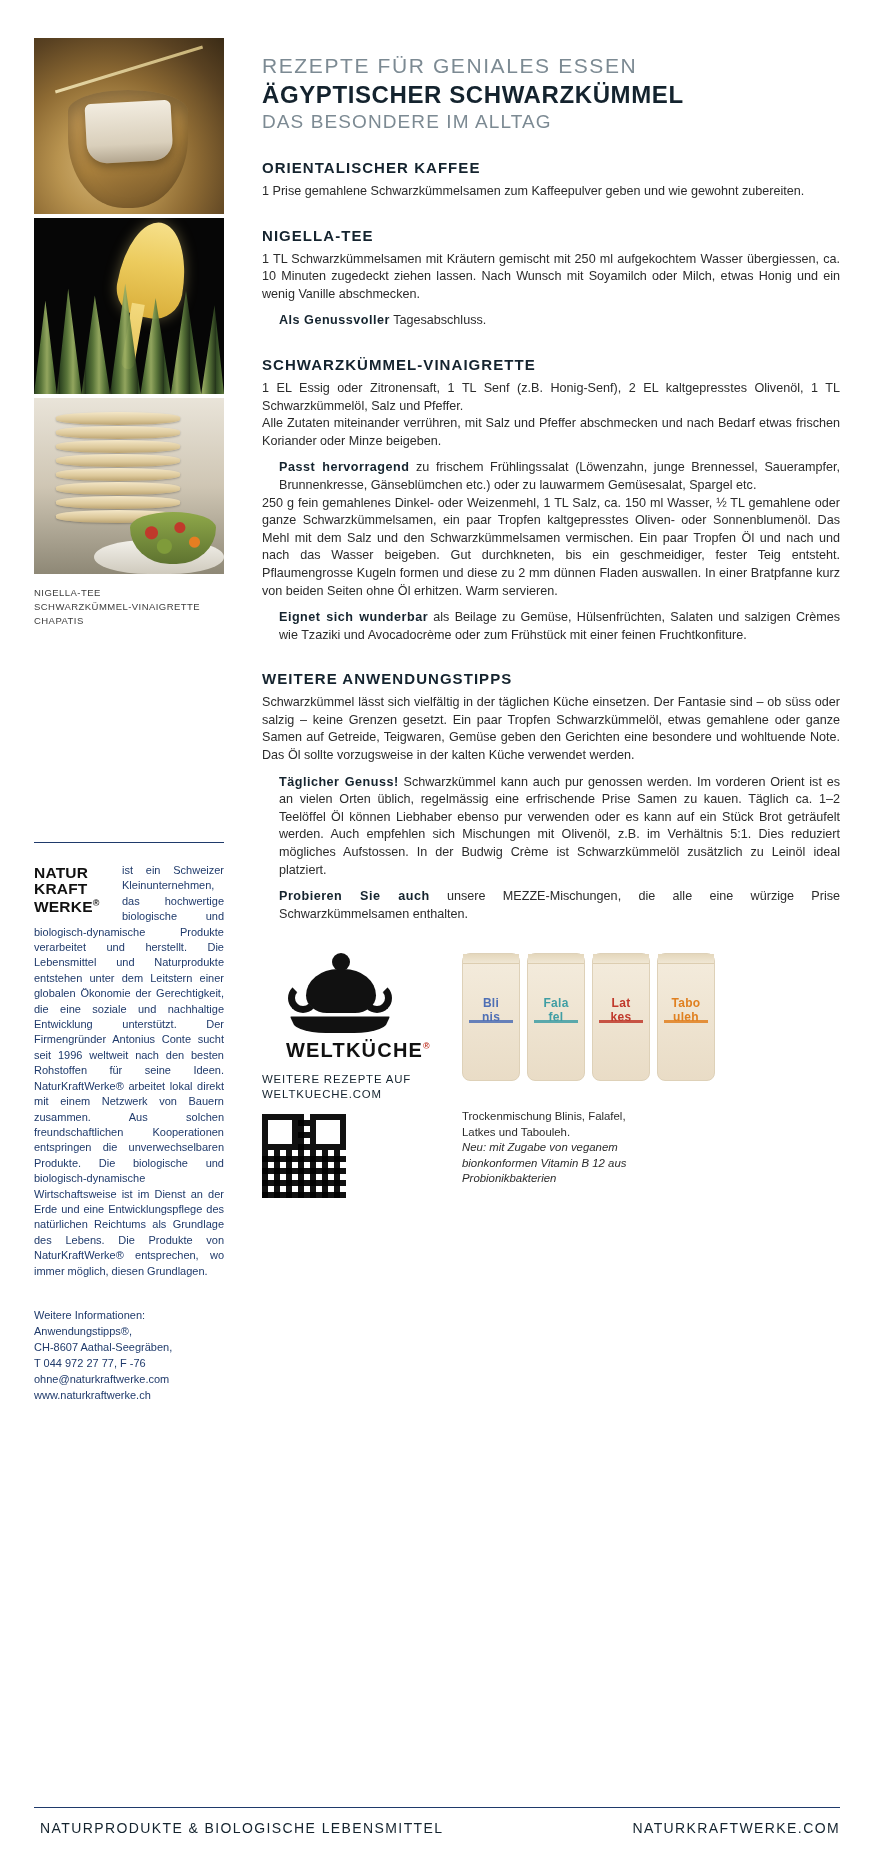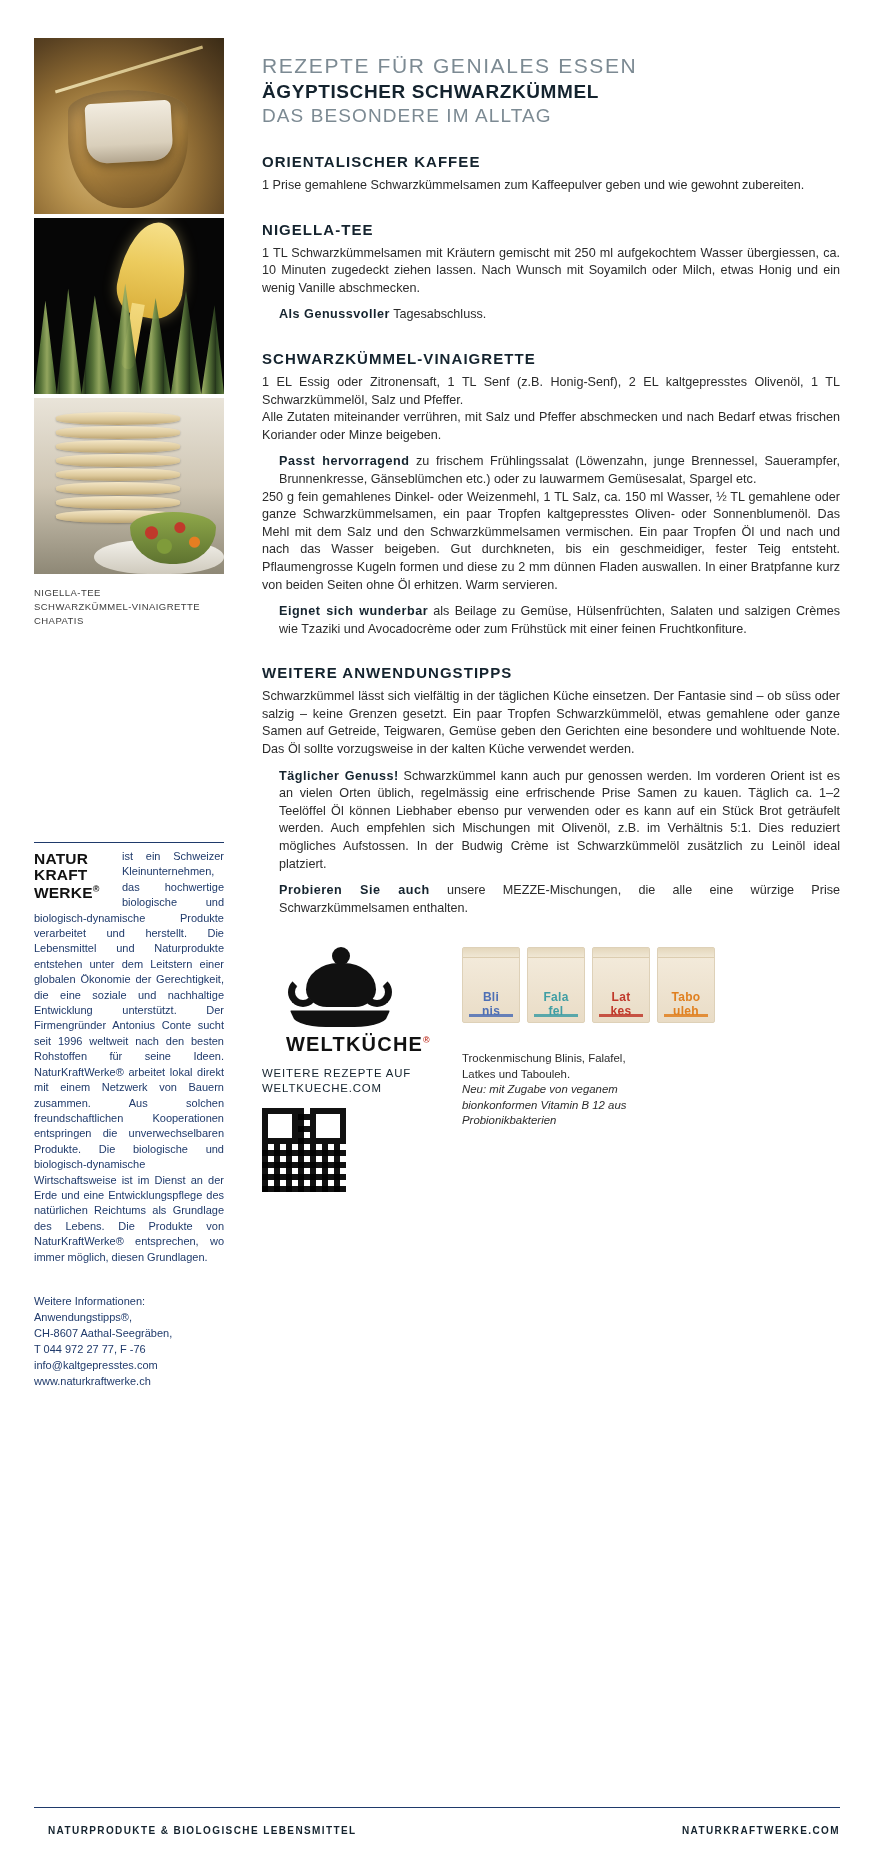--- a/index.html
+++ b/index.html
@@ -136,21 +136,21 @@
     font-size: 9.5px;
     letter-spacing: .45px;
     line-height: 14px;
     color: #3c3c3c;
     margin-top: 12px;
     text-transform: uppercase;
   }
   .nkw-block {
     margin-top: 214px;
     border-top: 1.5px solid #1f3a6b;
-    padding-top: 6px;
+    padding-top: 20px;
   }
   .logo {
     float: left;
     width: 80px;
     margin: 2px 8px 0 0;
     font-weight: bold;
     font-size: 15.5px;
     line-height: 15.5px;
     letter-spacing: .2px;
     color: #111;
@@ -175,21 +175,21 @@
   }
   .hdr-1 {
     font-size: 21px;
     letter-spacing: 1.6px;
     color: #7c8a93;
     font-weight: normal;
     margin: 16px 0 0 0;
     text-transform: uppercase;
   }
   .hdr-2 {
-    font-size: 19px;
+    font-size: 24px;
     letter-spacing: .6px;
     color: #14232e;
     font-weight: bold;
     margin: 3px 0 0 0;
     text-transform: uppercase;
   }
   .hdr-3 {
     font-size: 19px;
     letter-spacing: 1.1px;
     color: #7c8a93;
@@ -300,25 +300,25 @@
     background: #fff;
   }
   .qr::before { left: 0; top: 0; }
   .qr::after { right: 0; top: 0; }
   .packs {
     flex: 1 1 auto;
     padding-left: 18px;
   }
   .pack-row { display: flex; gap: 7px; }
   .pack {
-    width: 58px; height: 76px;
+    width: 58px; height: 128px;
     background: linear-gradient(180deg, #f4ecdd 0%, #e9dcc6 100%);
     border: 1px solid #ded1b8;
     position: relative;
-    border-radius: 2px;
+    border-radius: 8px;
   }
   .pack .top {
     position: absolute; left: 0; right: 0; top: 0; height: 10px;
     background: linear-gradient(180deg, #e4d7bc, #f0e7d4);
     border-bottom: 1px solid #dccdb0;
   }
   .pack .label {
     position: absolute; left: 0; right: 0; top: 42px;
     text-align: center;
     font-size: 12px;
@@ -346,27 +346,27 @@
   .packs-cap em { font-style: italic; }
   
   .bottom-rule {
     position: absolute;
     left: 34px; right: 34px;
     bottom: 52px;
     border-top: 1.5px solid #1f3a6b;
   }
   .bottom-bar {
     position: absolute;
-    left: 48px; right: 34px;
+    left: 40px; right: 34px;
     bottom: 24px;
     display: flex;
     justify-content: space-between;
-    font-size: 10px;
+    font-size: 14px;
     letter-spacing: 1.4px;
-    font-weight: bold;
+    font-weight: normal;
     color: #14232e;
     text-transform: uppercase;
   }
 </style>
 </head>
 <body>
 
 <div class="page">
   <div class="cols">
 
@@ -407,21 +407,21 @@
           <div>NATUR</div>
           <div>KRAFT</div>
           <div><span>WERKE</span><span class="reg">®</span></div>
         </div>
         <div class="nkw-text">ist ein Schweizer Kleinunternehmen, das hochwertige biologische und biologisch-dynamische Produkte verarbeitet und herstellt. Die Lebensmittel und Naturprodukte entstehen unter dem Leitstern einer globalen Ökonomie der Gerechtigkeit, die eine soziale und nachhaltige Entwicklung unterstützt. Der Firmengründer Antonius Conte sucht seit 1996 weltweit nach den besten Rohstoffen für seine Ideen. NaturKraftWerke® arbeitet lokal direkt mit einem Netzwerk von Bauern zusammen. Aus solchen freundschaftlichen Kooperationen entspringen die unverwechselbaren Produkte. Die biologische und biologisch-dynamische Wirtschaftsweise ist im Dienst an der Erde und eine Entwicklungspflege des natürlichen Reichtums als Grundlage des Lebens. Die Produkte von NaturKraftWerke® entsprechen, wo immer möglich, diesen Grundlagen.</div>
         <div class="nkw-contact">
           <div>Weitere Informationen:</div>
           <div>Anwendungstipps®,</div>
           <div>CH-8607 Aathal-Seegräben,</div>
           <div>T 044 972 27 77, F -76</div>
-          <div>info@kaltgepresstes.com</div>
+          <div>ohne@naturkraftwerke.com</div>
           <div>www.naturkraftwerke.ch</div>
         </div>
       </div>
     </div>
 
     <div class="right">
 
       <div class="hdr-1">Rezepte für geniales Essen</div>
       <div class="hdr-2">Ägyptischer Schwarzkümmel</div>
       <div class="hdr-3">Das Besondere im Alltag</div>

